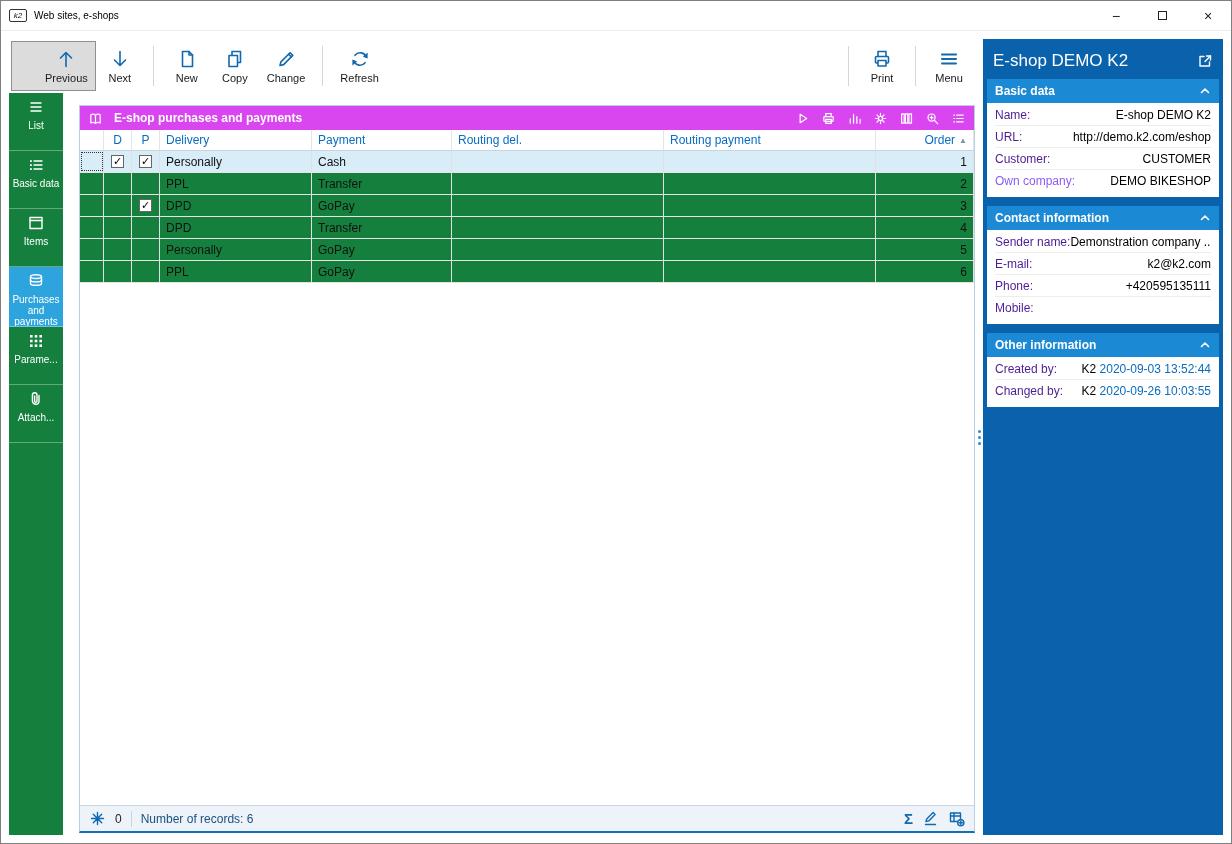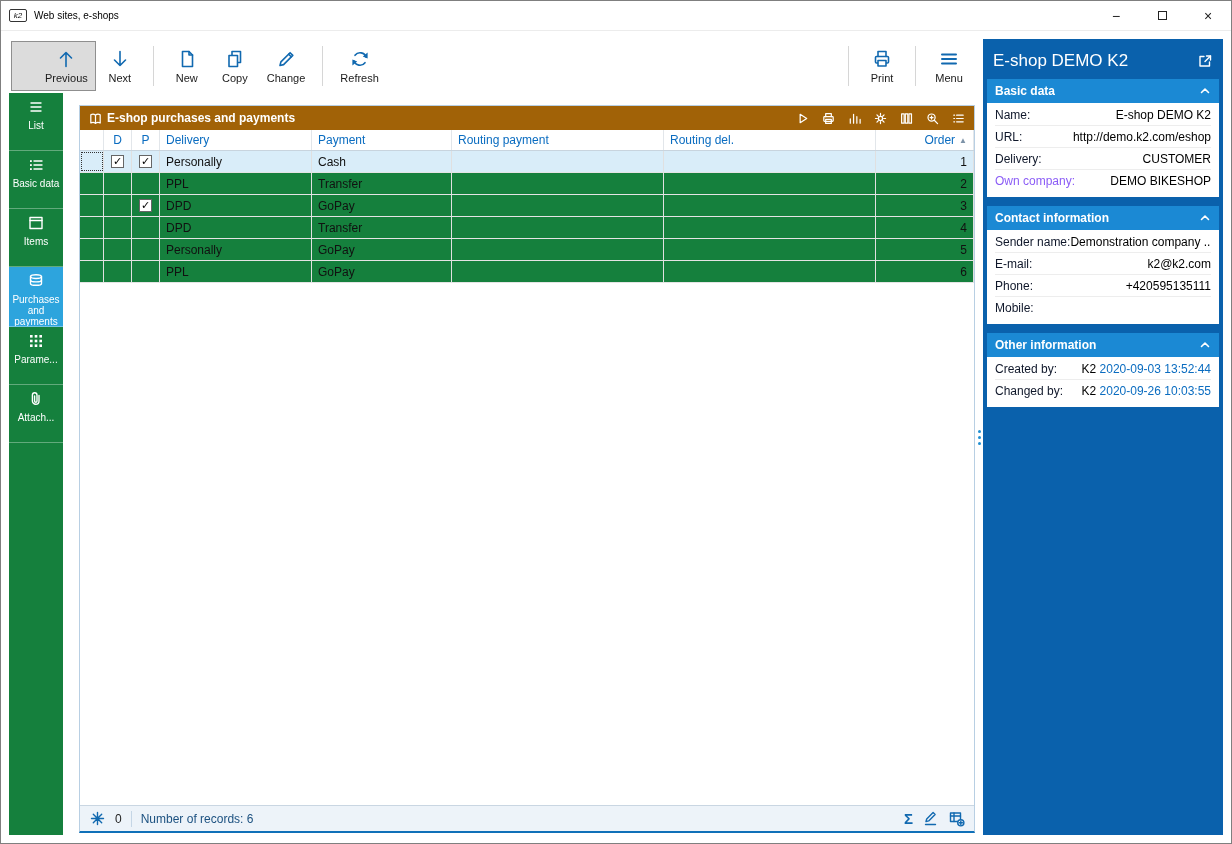--- a/index.html
+++ b/index.html
@@ -41,21 +41,21 @@
   .side-item.active { background:#2da4dd; }
   .sicon { width:18px; height:18px; flex:0 0 18px; }
   .sicon svg { width:18px; height:18px; stroke:#fff; fill:none; stroke-width:1.4; stroke-linecap:round; stroke-linejoin:round; }
   .sicon svg .fillw { fill:#fff; stroke:none; }
 
   .main-gap { width:16px; flex:0 0 16px; }
 
   
   .main-col { flex:1; display:flex; flex-direction:column; padding-top:12px; padding-bottom:2px; min-width:0; }
   .main-panel { flex:1; display:flex; flex-direction:column; border:1px solid #b8cfe3; border-bottom:2px solid #1070b8; min-height:0; }
-  .panel-header { height:24px; flex:0 0 24px; background:#a16207; color:#fff; display:flex; align-items:center; padding:0 8px; gap:4px; }
+  .panel-header { height:24px; flex:0 0 24px; background:#d946ef; color:#fff; display:flex; align-items:center; padding:0 8px; gap:11px; }
   .panel-title { font-weight:bold; font-size:12px; }
   .ph-icons { margin-left:auto; display:flex; gap:11px; align-items:center; }
   .picon { width:15px; height:15px; display:block; cursor:default; }
   .picon svg { width:15px; height:15px; stroke:#fff; fill:none; stroke-width:1.3; stroke-linecap:round; stroke-linejoin:round; }
 
   
   .thead { display:flex; height:21px; flex:0 0 21px; border-bottom:1px solid #c8d4de; color:#0a6cc0; font-size:12px; background:#fff; }
   .hcell { display:flex; align-items:center; padding:0 6px; border-right:1px solid #e2e6ea; white-space:nowrap; overflow:hidden; }
   .trow { display:flex; height:22px; flex:0 0 22px; border-bottom:1px solid #e4e4e4; font-size:12px; color:#111; background:#15803d; }
   .trow.selected { background:#d9edf9; }
@@ -95,21 +95,21 @@
   .rp-header { height:36px; flex:0 0 36px; display:flex; align-items:center; color:#fff; font-size:17px; padding:0 10px 0 10px; }
   .rp-link { margin-left:auto; width:16px; height:16px; cursor:default; }
   .rp-link svg { width:16px; height:16px; stroke:#fff; fill:none; stroke-width:1.4; stroke-linecap:round; stroke-linejoin:round; }
   .section { margin:0 4px 9px; }
   .sec-header { height:24px; background:#1b89d4; color:#fff; font-weight:bold; font-size:12px; display:flex; align-items:center; padding:0 8px; cursor:default; }
   .chev { margin-left:auto; width:12px; height:12px; }
   .chev svg { width:12px; height:12px; stroke:#fff; fill:none; stroke-width:1.6; stroke-linecap:round; stroke-linejoin:round; }
   .sec-body { background:#fff; padding:1px 8px 5px; }
   .kv { display:flex; align-items:center; height:22px; font-size:12px; border-bottom:1px solid #ededed; }
   .kv:last-child { border-bottom:none; }
-  .kv .k { color:#0f172a; white-space:nowrap; }
+  .kv .k { color:#4c1d95; white-space:nowrap; }
   .kv .k.k-accent { color:#8b5cf6; }
   .kv .v { margin-left:auto; color:#000; white-space:nowrap; overflow:hidden; text-align:right; }
   .vt { color:#0a6cc0; }
 </style>
 </head>
 <body>
 
 <div class="window">
 
   <div class="titlebar">
@@ -338,22 +338,22 @@
                 </span>
               </div>
             </div>
 
             <div class="thead">
               <div class="hcell col-sel"></div>
               <div class="hcell col-d center">D</div>
               <div class="hcell col-p center">P</div>
               <div class="hcell col-delivery">Delivery</div>
               <div class="hcell col-payment">Payment</div>
+              <div class="hcell col-rdel">Routing del.</div>
               <div class="hcell col-rpay">Routing payment</div>
-              <div class="hcell col-rdel">Routing del.</div>
               <div class="hcell col-order right">
                 <span>Order</span>
                 <span class="sort-arrow">▲</span>
               </div>
             </div>
 
             <div>
                 <div class="trow selected">
                   <div class="cell col-sel focuscell"></div>
                   <div class="cell col-d center">
@@ -488,21 +488,21 @@
         <div class="sec-body">
           <div class="kv">
             <span class="k">Name:</span>
             <span class="v">E-shop DEMO K2</span>
           </div>
           <div class="kv">
             <span class="k">URL:</span>
             <span class="v">http://demo.k2.com/eshop</span>
           </div>
           <div class="kv">
-            <span class="k">Delivery:</span>
+            <span class="k">Customer:</span>
             <span class="v">CUSTOMER</span>
           </div>
           <div class="kv">
             <span class="k k-accent">Own company:</span>
             <span class="v">DEMO BIKESHOP</span>
           </div>
         </div>
       </div>
 
       <div class="section">

